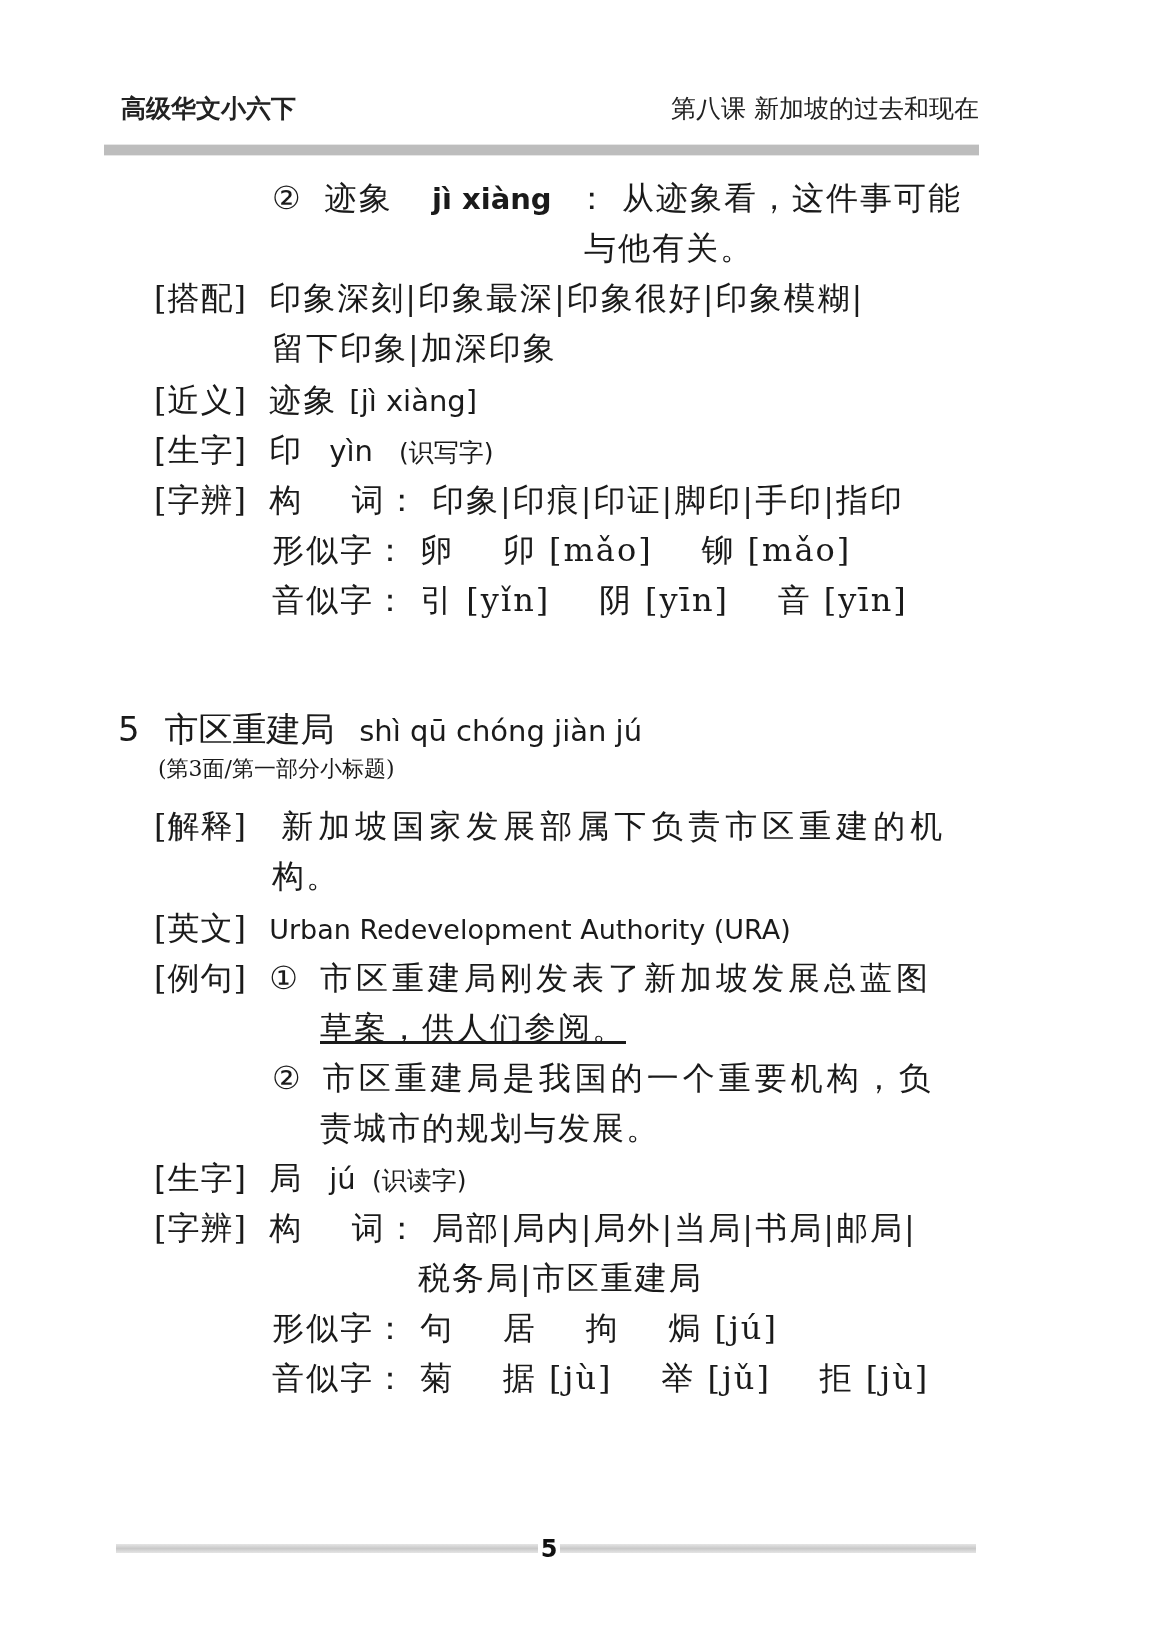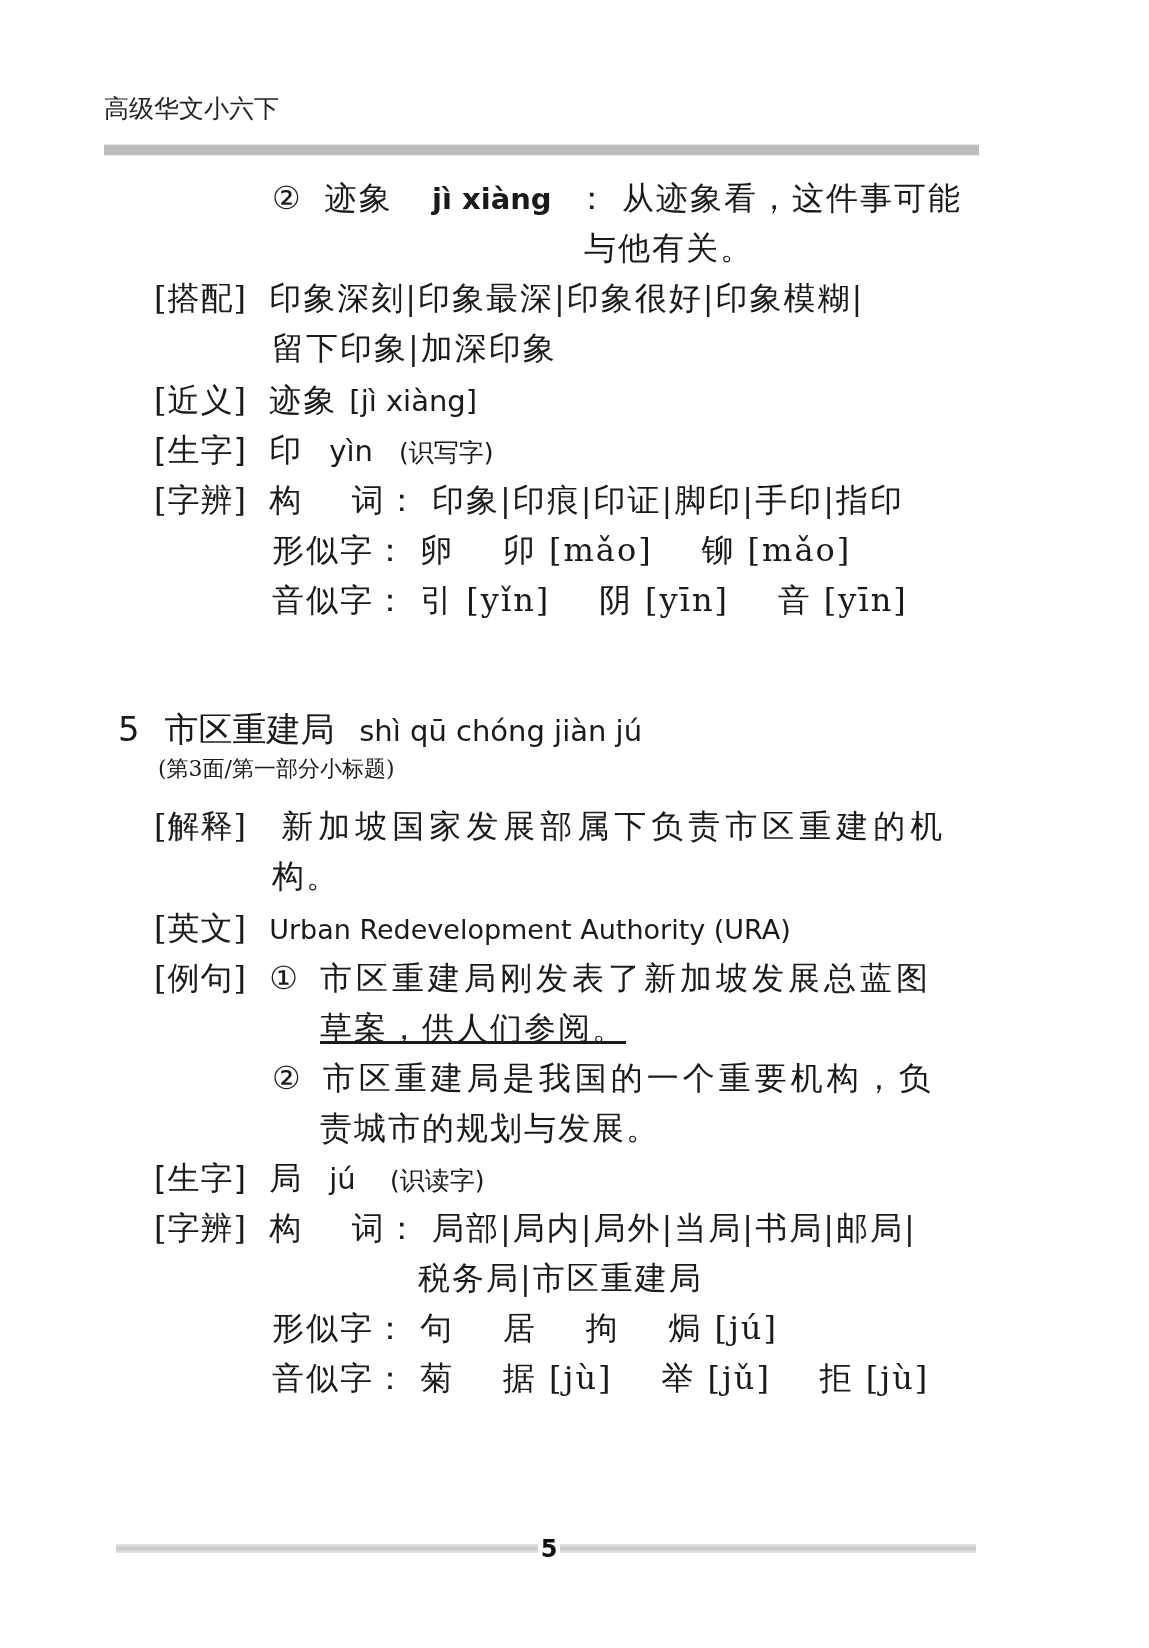--- a/index.html
+++ b/index.html
@@ -18,21 +18,21 @@
     .page-header {
       position: absolute;
       left: 104px;
       top: 92px;
       width: 875px;
       height: 40px;
       font-family: "DejaVu Sans", "Liberation Sans", sans-serif;
       font-size: 25px;
       color: #222;
     }
-    .page-header .left { position: absolute; left: 0; top: 0; }
+    .page-header .left { position: absolute; left: 17px; top: 0; font-weight: bold; }
     .page-header .right { position: absolute; right: 0; top: 0; }
     .header-rule {
       position: absolute;
       left: 104px;
       top: 144px;
       width: 875px;
       height: 10px;
       background: #bdbdbd;
       border-top: 1px solid #e6e6e6;
       border-bottom: 1px solid #e6e6e6;
@@ -99,20 +99,21 @@
       font-size: 24px;
       line-height: 34px;
       color: #111;
     }
   </style>
 </head>
 <body>
 
 <div class="page-header">
   <span class="left">高级华文小六下</span>
+  <span class="right">第八课  新加坡的过去和现在</span>
 </div>
 <div class="header-rule"></div>
 
 <div class="line" style="left:272px; top:178px;">
   <span>②</span>
   <span style="margin-left:10px;">迹象</span>
   <span class="py" style="margin-left:27px;font-weight:bold;">jì xiàng</span>
   <span style="margin-left:12px;">：</span>
   <span>从迹象看，这件事可能</span>
 </div>
@@ -179,21 +180,21 @@
 <div class="line" style="left:272px; top:1058px;">
   <span>②</span>
   <span style="margin-left:8px; letter-spacing:4px;">市区重建局是我国的一个重要机构，负</span>
 </div>
 <div class="line" style="left:320px; top:1108px;">责城市的规划与发展。</div>
 
 <div class="line sans" style="left:154px; top:1158px;">
   <span class="tag bold">[生字]</span>
   <span style="margin-left:10px;">局</span>
   <span class="py" style="margin-left:14px;">jú</span>
-  <span class="small" style="margin-left:22px;text-align:right;">(识读字)</span>
+  <span class="small" style="margin-left:4px;text-align:right;">(识读字)</span>
 </div>
 
 <div class="line" style="left:154px; top:1208px;">
   <span class="tag">[字辨]</span>
   <span style="margin-left:10px; white-space:pre;">构    词：</span>
   <span>局部|局内|局外|当局|书局|邮局|</span>
 </div>
 <div class="line" style="left:418px; top:1258px;">税务局|市区重建局</div>
 <div class="line" style="left:272px; top:1308px;">
   <span>形似字：</span>

